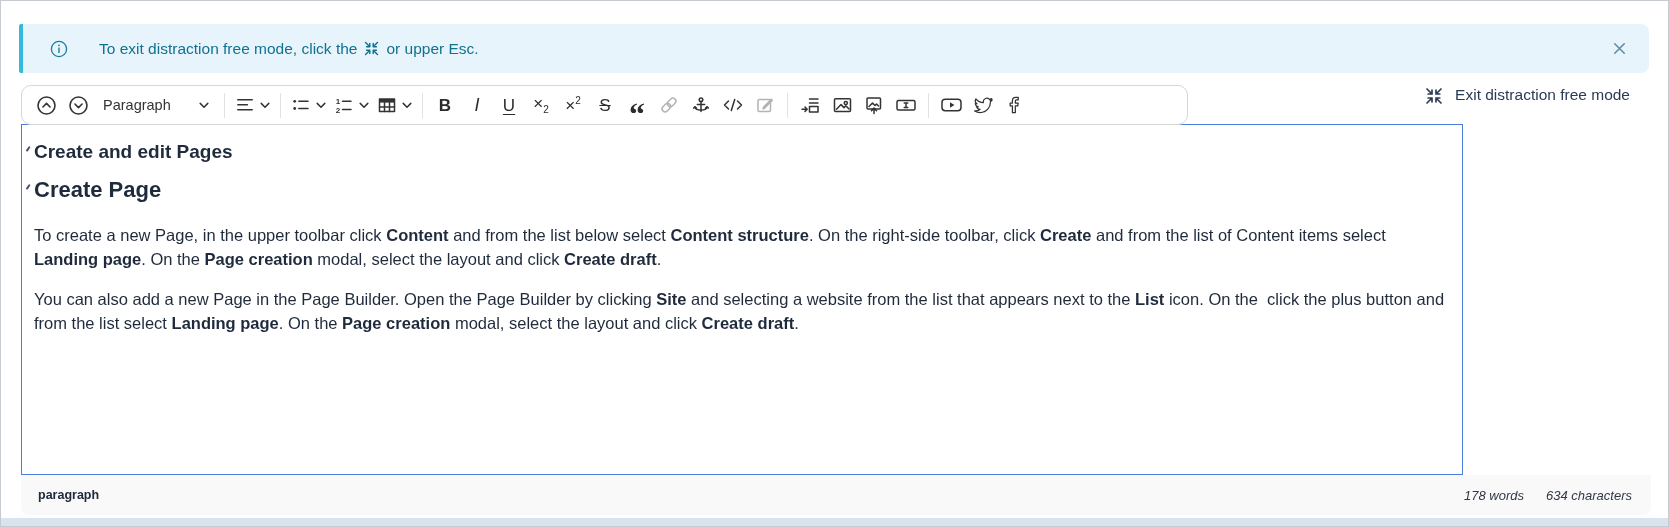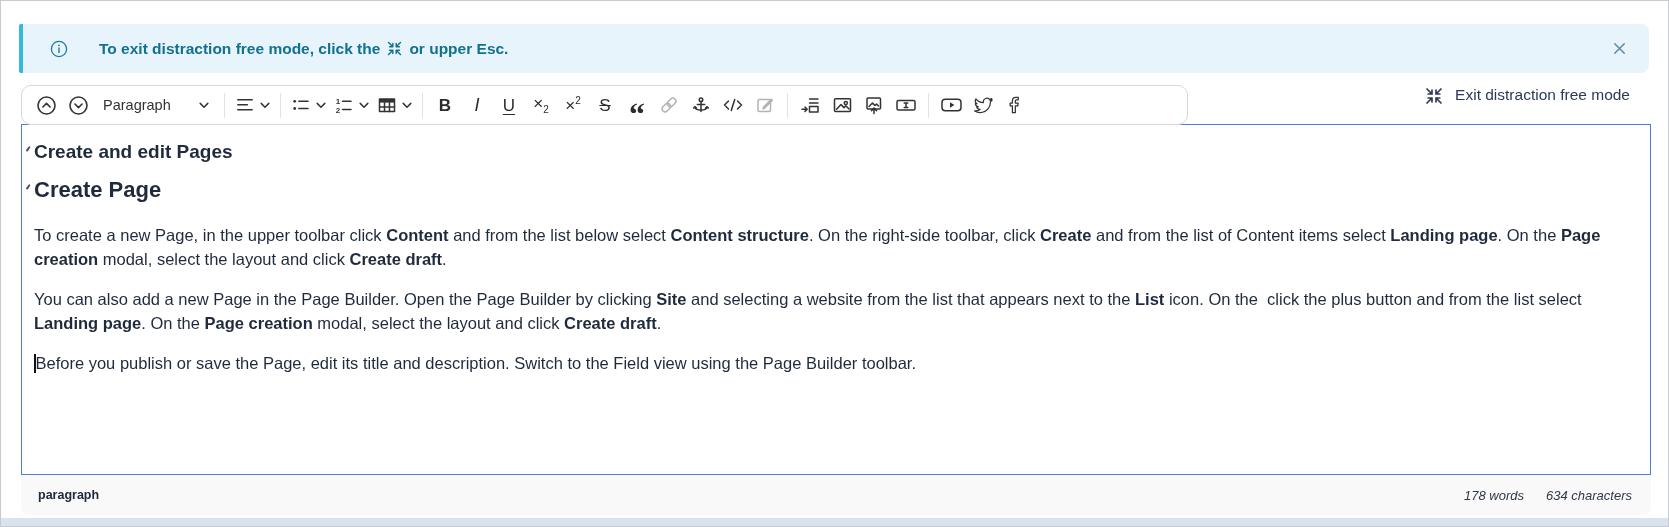--- a/index.html
+++ b/index.html
@@ -9,21 +9,21 @@
     font-family:"Liberation Sans",sans-serif;
   }
   
   .notification{
     position:absolute;left:18px;top:23px;width:1630px;height:49px;
     background:#e8f4fb;border-left:4px solid #35b9dc;border-radius:2px 8px 8px 2px;
     display:flex;align-items:center;box-sizing:border-box;
   }
   .notif-info{margin-left:26px;display:flex;align-items:center;}
   .notif-text{
-    margin-left:30px;color:#11718f;font-weight:700;font-size:15.5px;
+    margin-left:30px;color:#11718f;font-weight:400;font-size:15.5px;
     display:flex;align-items:center;gap:6px;white-space:pre;
   }
   .notif-compress{display:flex;align-items:center;}
   .notif-close{
     margin-left:auto;margin-right:16px;background:none;border:none;padding:4px;
     cursor:pointer;display:flex;align-items:center;
   }
   
   .toolbar{
     position:absolute;left:20px;top:84px;width:1167px;height:40px;
@@ -48,21 +48,21 @@
   .g-strike{text-decoration:line-through;font-weight:400;}
   .glyph sub,.glyph sup{font-size:10px;}
   .quote-glyph{font-family:"Liberation Serif",serif;font-weight:700;font-size:32px;line-height:8px;color:#2c2c2c;position:relative;top:9px;}
   .exit-btn{
     position:absolute;top:84px;right:32px;height:40px;
     display:flex;align-items:flex-start;gap:11px;background:none;border:none;cursor:pointer;
     color:#2b3a55;font-size:15.5px;font-family:"Liberation Sans",sans-serif;
   }
   
   .content{
-    position:absolute;left:20px;top:123px;width:1630px;height:351px;
+    position:absolute;left:20px;top:123px;width:1442px;height:351px;
     border:1px solid #4a7fd9;box-sizing:border-box;background:#fff;
     padding:14px 16px 0 12px;color:#1f2b3c;font-size:16.5px;cursor:text;
   }
   .content h3{font-size:19px;line-height:26px;margin:0;font-weight:700;position:relative;}
   .content h2{font-size:22px;line-height:34px;margin:8px 0 0;font-weight:700;position:relative;}
   .content p{margin:16px 0 0;line-height:24px;}
   .content strong{font-weight:700;}
   .hmark{
     position:absolute;left:-9px;top:9px;width:6px;height:1.6px;background:#44536e;
     transform:rotate(-55deg);border-radius:1px;
@@ -301,21 +301,20 @@
     </svg>
   </span>
   <span>Exit distraction free mode</span>
 </button>
 
 <div class="content">
   <h3><span class="hmark"></span><span><strong>Create and edit Pages</strong></span></h3>
   <h2><span class="hmark"></span><span><strong>Create Page</strong></span></h2>
   <p><span>To create a new Page, in the upper toolbar click </span><strong>Content</strong><span> and from the list below select </span><strong>Content structure</strong><span>. On the right-side toolbar, click </span><strong>Create</strong><span> and from the list of Content items select </span><strong>Landing page</strong><span>. On the </span><strong>Page creation</strong><span> modal, select the layout and click </span><strong>Create draft</strong><span>.</span></p>
   <p><span>You can also add a new Page in the Page Builder. Open the Page Builder by clicking </span><strong>Site</strong><span> and selecting a website from the list that appears next to the </span><strong>List</strong><span> icon. On the&nbsp; click the plus button and from the list select </span><strong>Landing page</strong><span>. On the </span><strong>Page creation</strong><span> modal, select the layout and click </span><strong>Create draft</strong><span>.</span></p>
-  <p><span class="caret"></span><span><span>Before you publish or save the Page, edit its title and description. Switch to the Field view using the Page Builder toolbar.</span></span></p>
 </div>
 
 <div class="statusbar">
   <span class="sb-path">paragraph</span>
   <span class="sb-right">
     <span>178 words</span>
     <span>634 characters</span>
   </span>
 </div>
 

